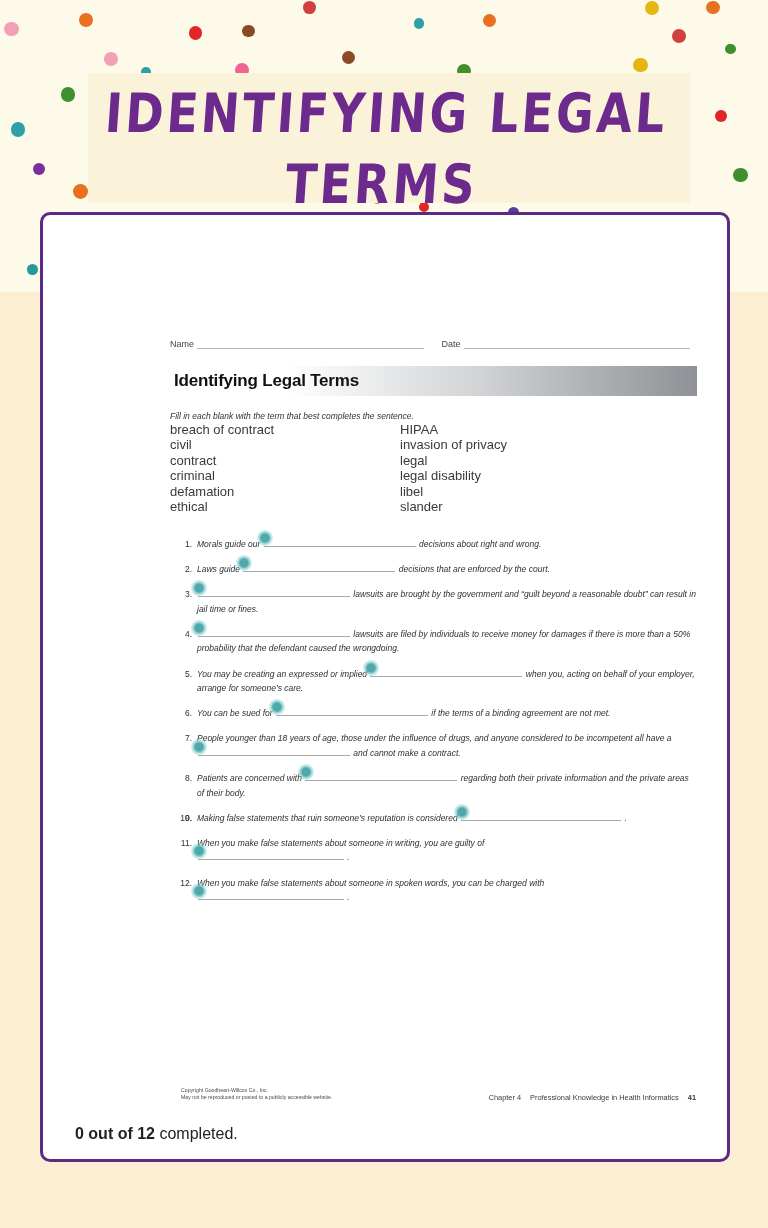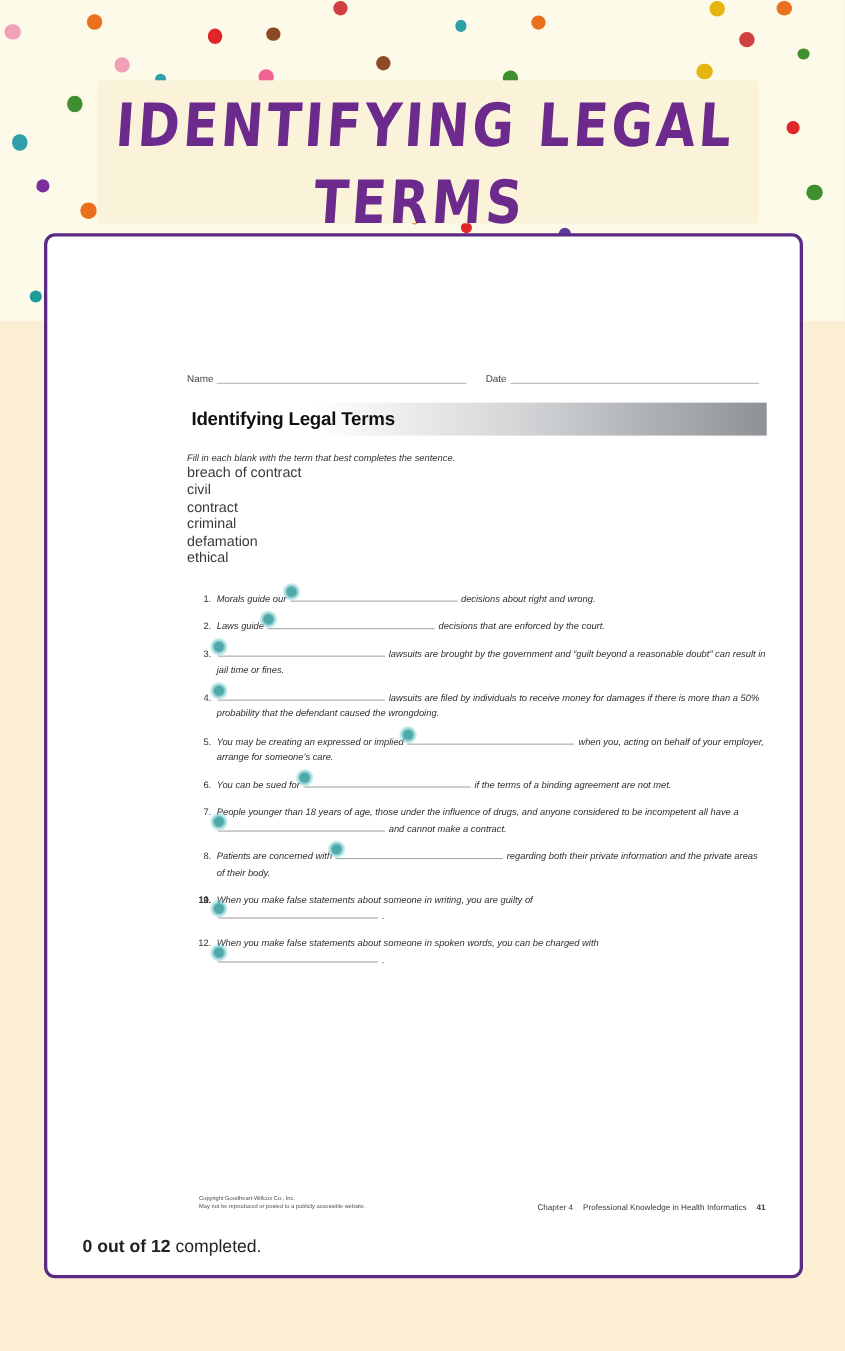--- a/index.html
+++ b/index.html
@@ -205,33 +205,41 @@
 
       <div id="wordbank">
         <div class="wb-col">
             <div class="wb-item">breach of contract</div>
             <div class="wb-item">civil</div>
             <div class="wb-item">contract</div>
             <div class="wb-item">criminal</div>
             <div class="wb-item">defamation</div>
             <div class="wb-item">ethical</div>
           </div>
+        <div class="wb-col">
+            <div class="wb-item">HIPAA</div>
+            <div class="wb-item">invasion of privacy</div>
+            <div class="wb-item">legal</div>
+            <div class="wb-item">legal disability</div>
+            <div class="wb-item">libel</div>
+            <div class="wb-item">slander</div>
+          </div>
       </div>
 
       <div id="questions">
           <div class="q"><span class="q-num">1.</span><span class="q-body">Morals guide our <span class="blank" style="width: 152px;"><span class="marker"></span></span> decisions about right and wrong.</span></div>
           <div class="q"><span class="q-num">2.</span><span class="q-body">Laws guide <span class="blank" style="width: 152px;"><span class="marker"></span></span> decisions that are enforced by the court.</span></div>
           <div class="q"><span class="q-num">3.</span><span class="q-body"><span class="blank" style="width: 152px;"><span class="marker"></span></span> lawsuits are brought by the government and “guilt beyond a reasonable doubt” can result in jail time or fines.</span></div>
           <div class="q"><span class="q-num">4.</span><span class="q-body"><span class="blank" style="width: 152px;"><span class="marker"></span></span> lawsuits are filed by individuals to receive money for damages if there is more than a 50% probability that the defendant caused the wrongdoing.</span></div>
           <div class="q"><span class="q-num">5.</span><span class="q-body">You may be creating an expressed or implied <span class="blank" style="width: 152px;"><span class="marker"></span></span> when you, acting on behalf of your employer, arrange for someone’s care.</span></div>
           <div class="q"><span class="q-num">6.</span><span class="q-body">You can be sued for <span class="blank" style="width: 152px;"><span class="marker"></span></span> if the terms of a binding agreement are not met.</span></div>
           <div class="q"><span class="q-num">7.</span><span class="q-body">People younger than 18 years of age, those under the influence of drugs, and anyone considered to be incompetent all have a <span class="blank" style="width: 152px;"><span class="marker"></span></span> and cannot make a contract.</span></div>
           <div class="q"><span class="q-num">8.</span><span class="q-body">Patients are concerned with <span class="blank" style="width: 152px;"><span class="marker"></span></span> regarding both their private information and the private areas of their body.</span></div>
           <div class="q"><span class="q-num">9.</span></div>
-          <div class="q"><span class="q-num">10.</span></div>
+          <div class="q"><span class="q-num">10.</span><span class="q-body">Making false statements that ruin someone’s reputation is considered <span class="blank" style="width: 160px;"><span class="marker"></span></span> .</span></div>
           <div class="q"><span class="q-num">11.</span><span class="q-body">When you make false statements about someone in writing, you are guilty of <br><span class="blank" style="width: 146px;"><span class="marker"></span></span> .</span></div>
           <div class="q"><span class="q-num">12.</span><span class="q-body">When you make false statements about someone in spoken words, you can be charged with <br><span class="blank" style="width: 146px;"><span class="marker"></span></span> .</span></div>
         </div>
 
       <div id="footer">
         <div id="copyright">Copyright Goodheart-Willcox Co., Inc.
 May not be reproduced or posted to a publicly accessible website.</div>
         <div id="chapline">
           <span>Chapter 4</span>
           <span>Professional Knowledge in Health Informatics</span>

